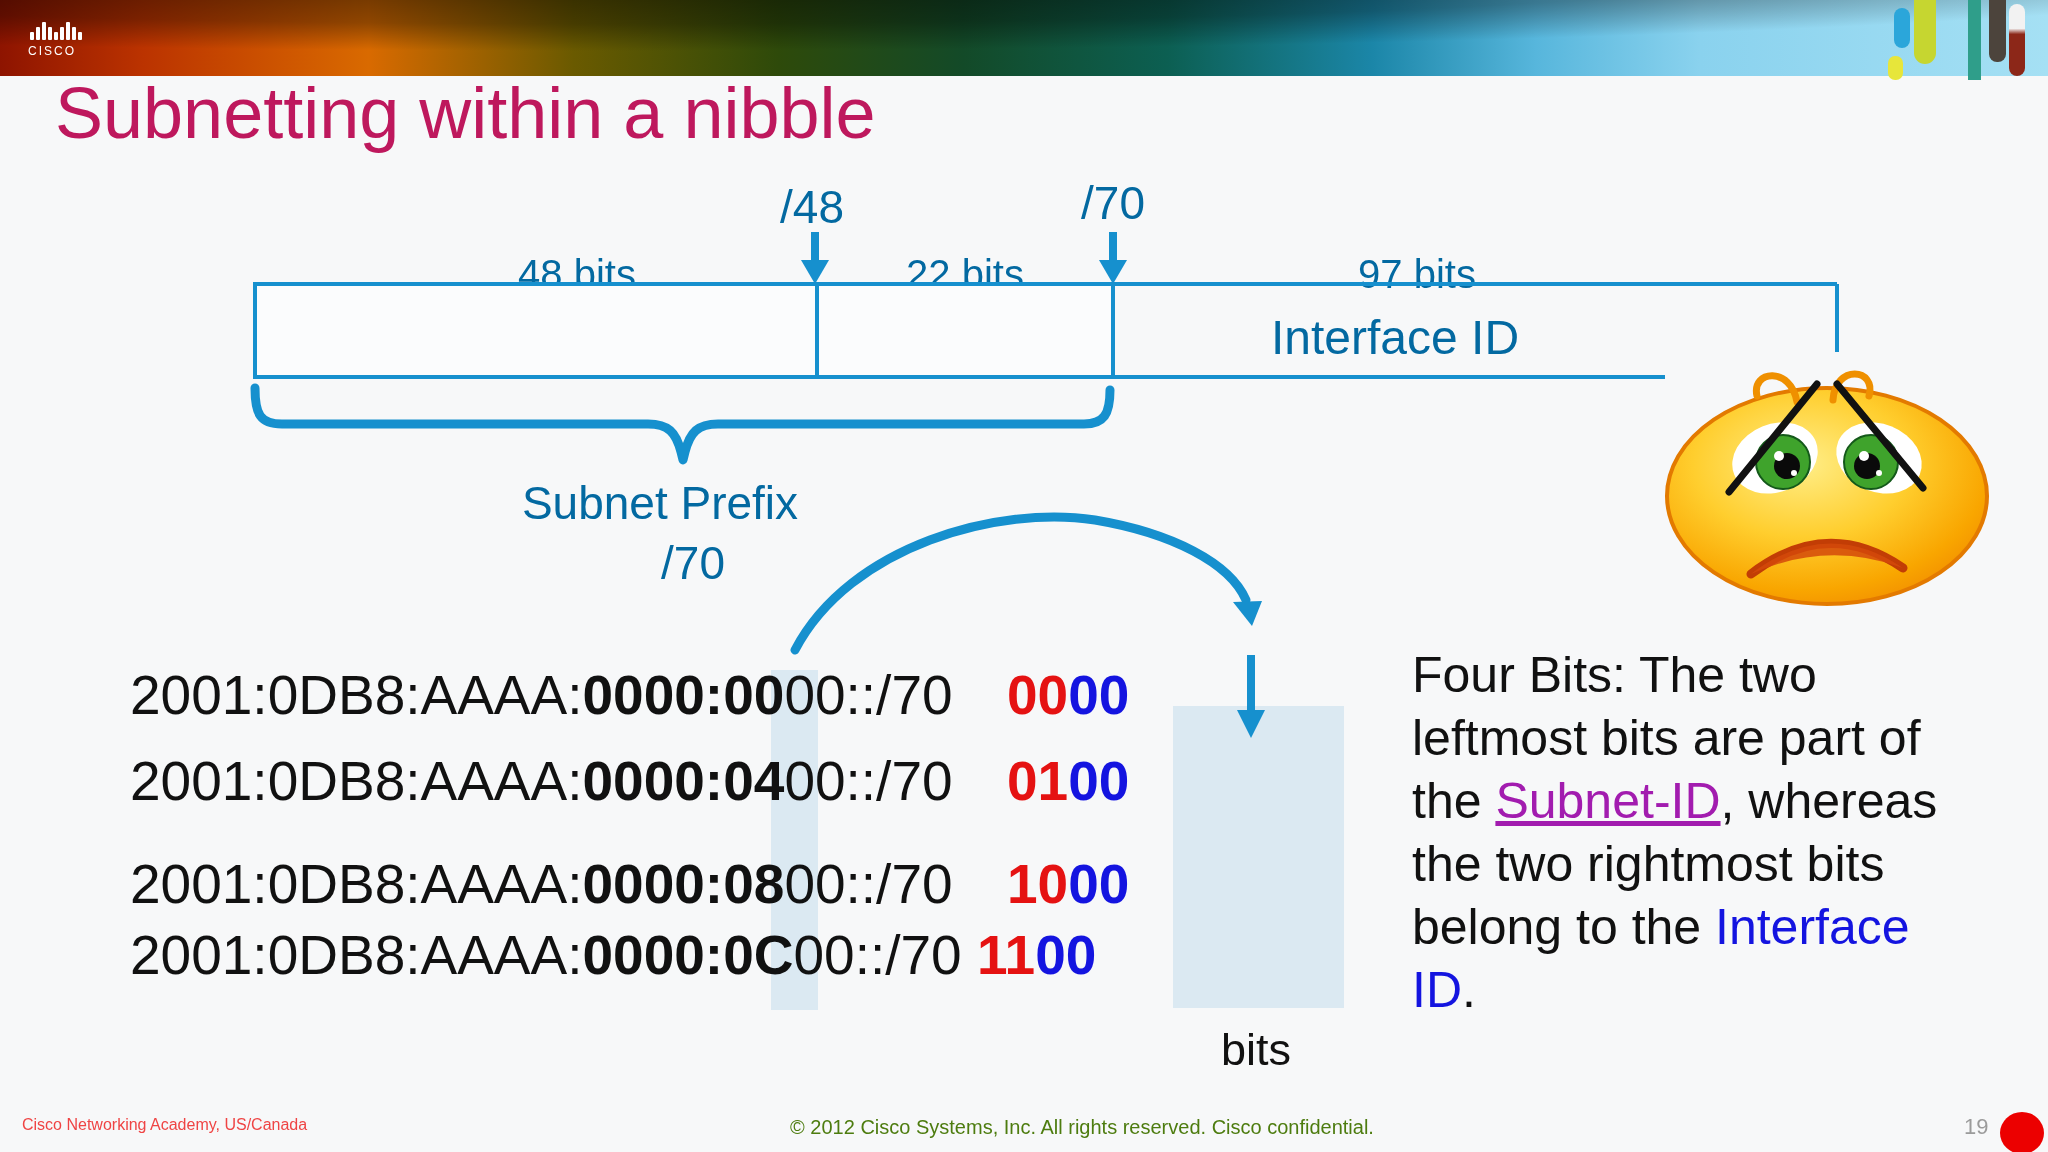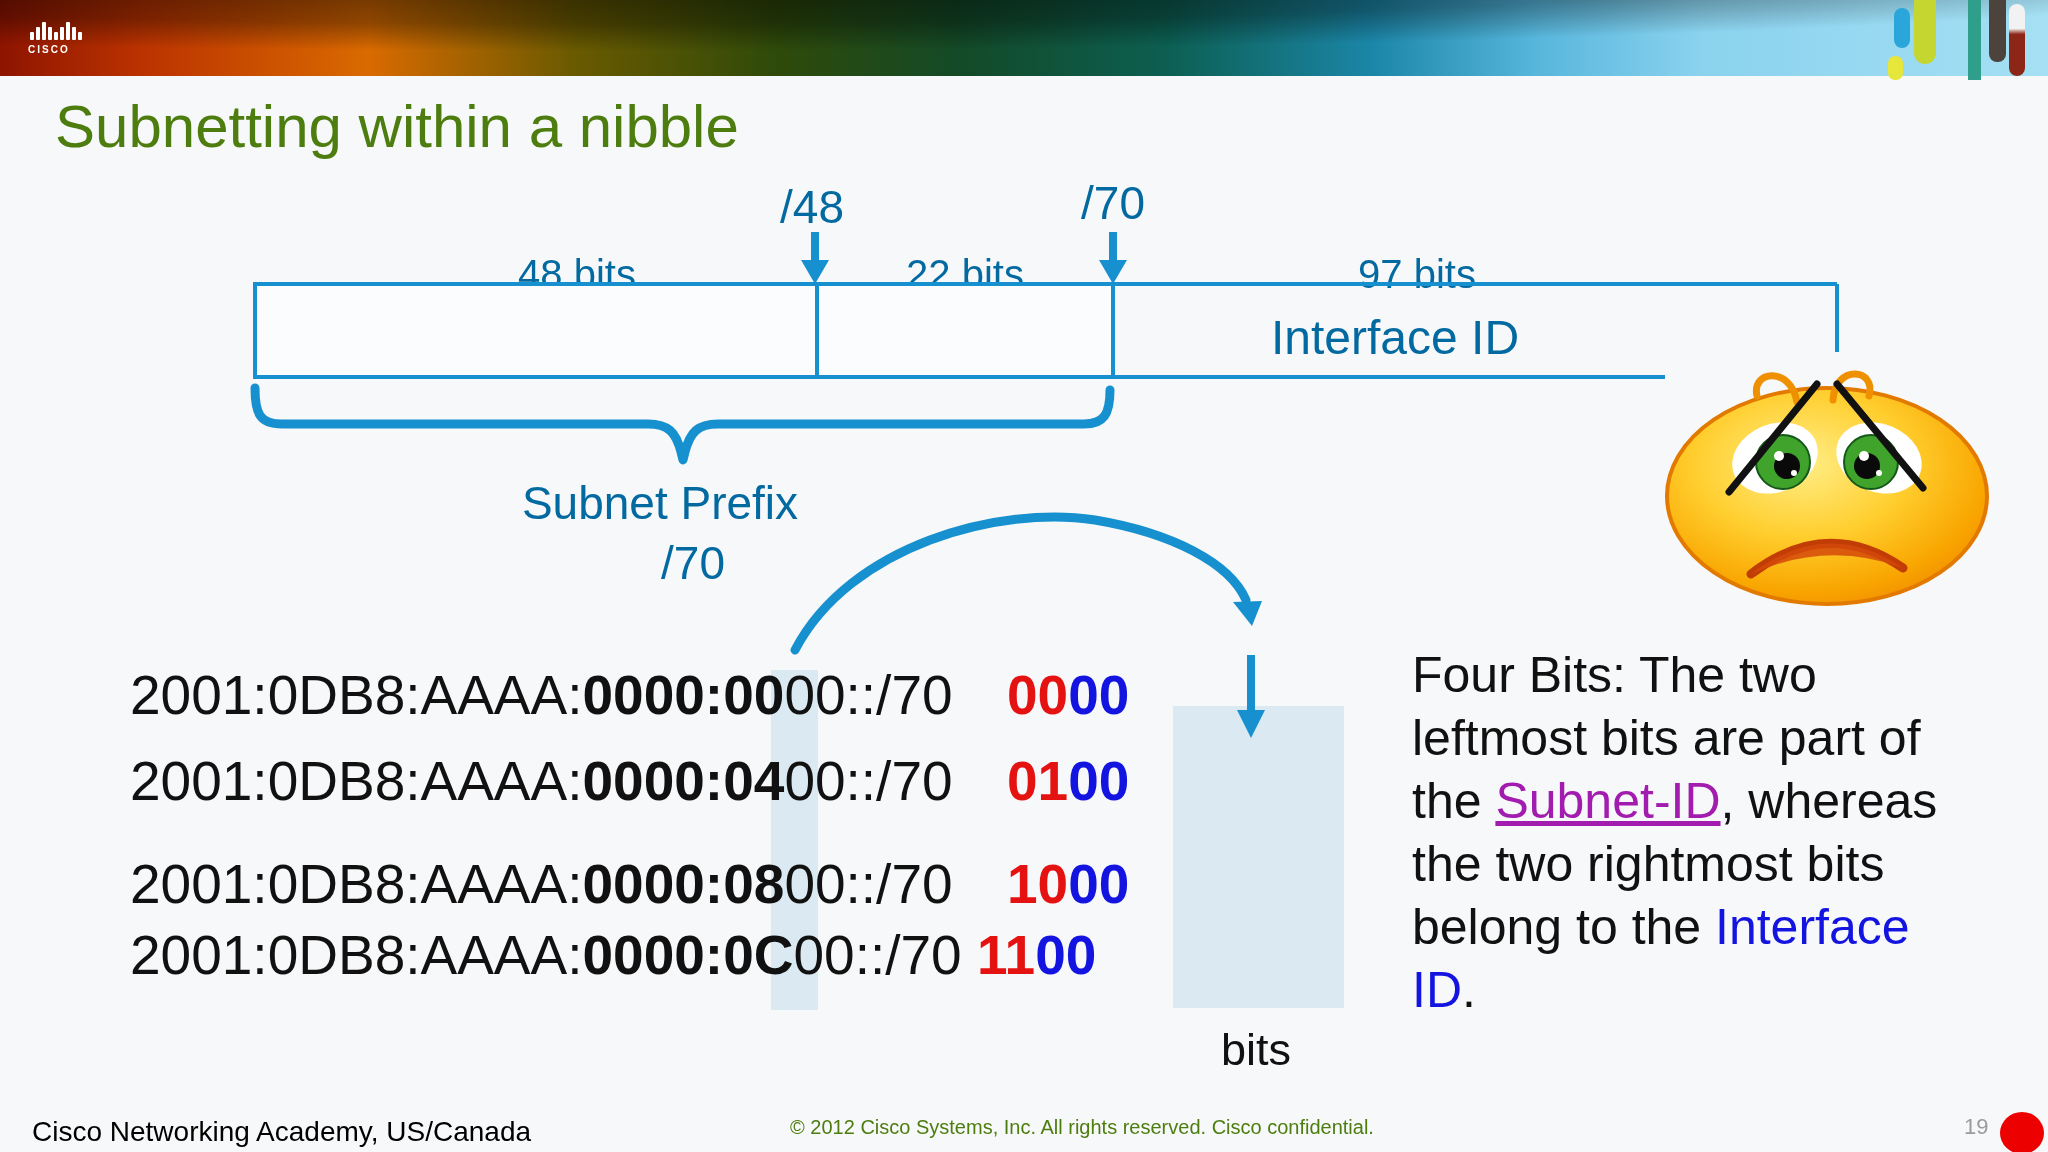--- a/index.html
+++ b/index.html
@@ -16,38 +16,38 @@
       #8e1400 0%, #bb3300 7%, #d96a00 18%, #6a5a00 28%, #2e4a0a 38%,
       #134a28 47%, #0c5f52 57%, #1b86a8 67%, #57b6dc 75%, #8ad2ee 83%, #a5e0f4 100%);
   }
   .header-shade{
     position:absolute;inset:0;
     background:radial-gradient(130% 170% at 30% -45%, rgba(0,0,0,.62) 0%, rgba(0,0,0,.34) 45%, rgba(0,0,0,0) 66%);
   }
   .cisco-logo{position:absolute;left:28px;top:18px;width:80px;height:48px;}
   .logo-bars{position:absolute;left:2px;top:2px;display:flex;align-items:flex-end;gap:2px;height:20px;}
   .logo-bars span{display:block;width:4px;background:#fff;border-radius:1px;}
-  .logo-text{position:absolute;left:0;top:26px;color:#fff;font-size:10px;font-weight:bold;letter-spacing:2px;}
+  .logo-text{position:absolute;left:0;top:26px;color:#fff;font-size:12px;font-weight:normal;letter-spacing:2px;}
   .conf-title{
     position:absolute;right:233px;top:10px;
     font-size:44px;color:#20393b;letter-spacing:1px;white-space:nowrap;
   }
   .deco{position:absolute;right:0;top:0;width:180px;height:76px;}
   .deco i{position:absolute;display:block;}
   .cap1{left:26px;top:8px;width:16px;height:40px;border-radius:8px;background:#2ba6da;}
   .cap2{left:46px;top:0;width:22px;height:64px;border-radius:0 0 11px 11px;background:#c6d630;}
   .cap3{left:20px;top:56px;width:15px;height:24px;border-radius:7px;background:#e7e63a;}
   .cap4{left:100px;top:0;width:13px;height:80px;background:#2f9e8a;}
   .cap5{left:121px;top:0;width:17px;height:62px;border-radius:0 0 8px 8px;background:#4c443c;}
   .cap6{left:141px;top:4px;width:16px;height:72px;border-radius:8px;
         background:linear-gradient(180deg,#f2f2f2 0%,#f2f2f2 34%,#8c2718 42%,#8c2718 100%);}
   
   .slide-title{
-    position:absolute;left:55px;top:92px;
-    font-size:60px;line-height:1.15;color:#4d7c0f;font-weight:400;white-space:nowrap;
+    position:absolute;left:55px;top:72px;
+    font-size:72px;line-height:1.15;color:#be185d;font-weight:400;white-space:nowrap;
   }
   
   .lbl{position:absolute;color:#0369a1;white-space:nowrap;transform:translateX(-50%);}
   .slash48{left:812px;top:180px;font-size:46px;}
   .slash70{left:1113px;top:176px;font-size:46px;}
   .bits48{left:577px;top:252px;font-size:40px;}
   .bits22{left:965px;top:252px;font-size:40px;}
   .bits58{left:1417px;top:252px;font-size:40px;}
   .field-global{left:536px;top:304px;font-size:48px;}
   .field-subnet{left:965px;top:304px;font-size:48px;}
@@ -72,21 +72,21 @@
   
   .note{
     position:absolute;left:1412px;top:644px;width:570px;z-index:1;
     font-size:50px;line-height:63px;color:#111;
   }
   .seg-red{color:#a21caf;text-decoration:underline;} .seg-blue{color:#1414e0;} .seg-black{color:#111;}
   
   .diagram-svg{position:absolute;left:0;top:0;z-index:2;pointer-events:none;}
   .smiley-svg{position:absolute;left:1655px;top:356px;z-index:3;pointer-events:none;}
   
-  .footer-left{position:absolute;left:32px;top:1116px;font-size:28px;color:#000000;white-space:nowrap;}
+  .footer-left{position:absolute;left:22px;top:1116px;font-size:16px;color:#ef4444;white-space:nowrap;}
   .footer-center{position:absolute;left:1082px;top:1116px;transform:translateX(-50%);font-size:20px;color:#4d7c0f;white-space:nowrap;}
   .footer-page{position:absolute;left:1948px;top:1114px;font-size:22px;color:#9b9b9b;margin-left:16px;}
   .rec-dot{position:absolute;left:2000px;top:1112px;width:44px;height:42px;border-radius:50%;background:#ec0000;}
 </style>
 </head>
 <body>
 
 <div class="header">
   <div class="header-shade"></div>
   <div class="cisco-logo">

